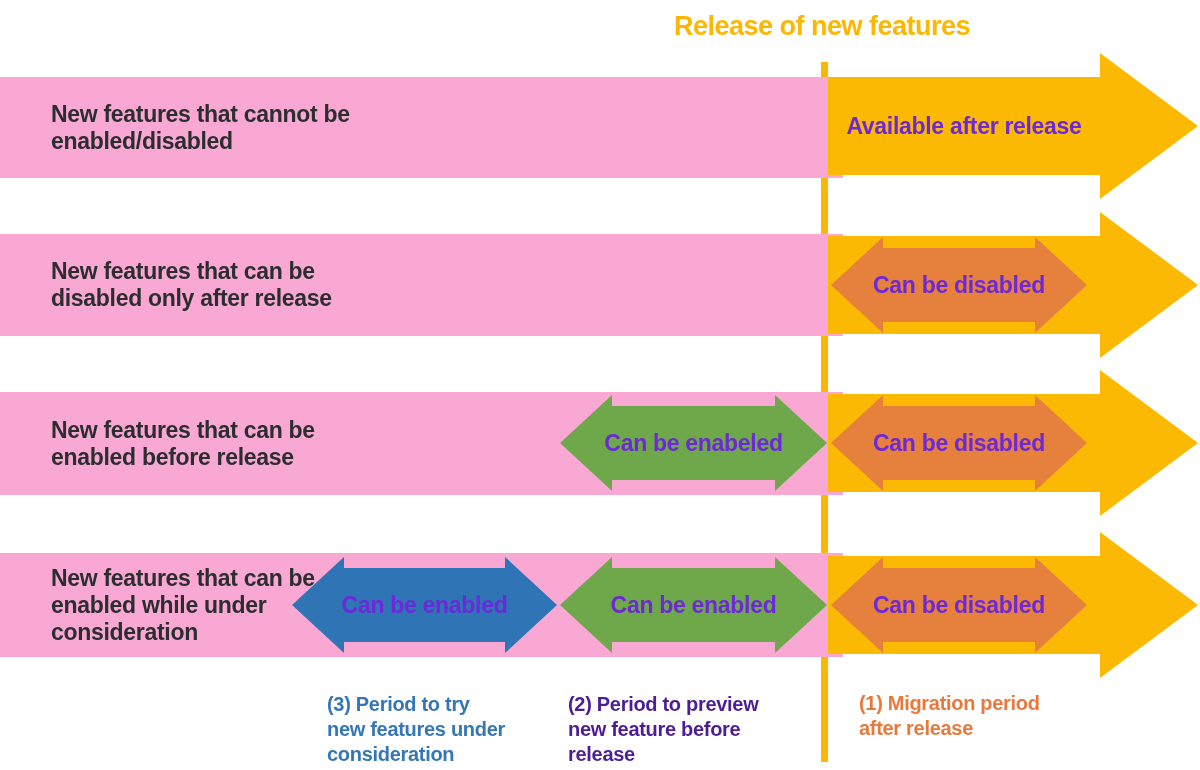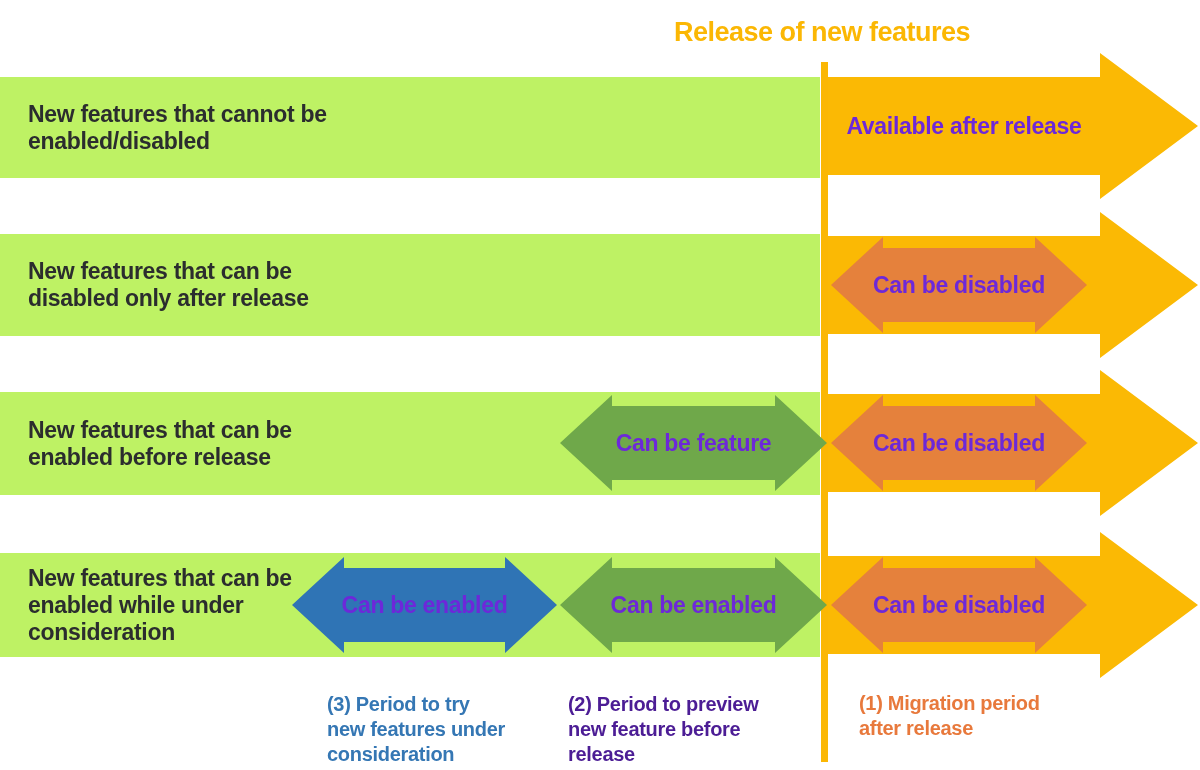--- a/index.html
+++ b/index.html
@@ -1,28 +1,28 @@
 <!DOCTYPE html>
 <html><head>
 <meta charset="utf-8">
 <style>
   html,body{margin:0;padding:0;background:#ffffff;}
   body{font-family:"Liberation Sans",sans-serif;}
   .canvas{position:relative;width:1200px;height:770px;background:#ffffff;overflow:hidden;}
 
   .title{
-    position:absolute;top:17px;left:822px;transform:translateX(-50%);
+    position:absolute;top:11px;left:822px;transform:translateX(-50%);
     font-size:27px;font-weight:700;color:#FBB704;white-space:nowrap;letter-spacing:-0.5px;
   }
 
   .vline{position:absolute;left:821px;top:62px;width:7px;height:700px;background:#FBB704;}
 
   .band{
-    position:absolute;left:0;width:820px;background:#bef264;
-    display:flex;align-items:center;
+    position:absolute;left:0;width:820px;background:#f9a8d4;
+    display:flex;align-items:center;padding-left:23px;
   }
   .band-label{
     padding-left:28px;font-size:23px;font-weight:700;color:#2B2D2E;
     line-height:27px;white-space:pre-line;letter-spacing:-0.3px;
   }
   .band-r1{top:77px;height:101px;}
   .band-r2{top:234px;height:102px;}
   .band-r3{top:392px;height:103px;}
   .band-r4{top:553px;height:104px;}
 
@@ -116,21 +116,21 @@
   <svg class="arrow-svg green-r4" width="267" height="96">
     <polygon points="0,48 52,0 52,11 215,11 215,0 267,48 215,96 215,85 52,85 52,96" fill="#6FA84A"></polygon>
   </svg>
 
   <svg class="arrow-svg blue-r4" width="265" height="96">
     <polygon points="0,48 52,0 52,11 213,11 213,0 265,48 213,96 213,85 52,85 52,96" fill="#2F74B5"></polygon>
   </svg>
 
   <div class="arrow-text at-yellow-r1">Available after release</div>
   <div class="arrow-text at-orange-r2">Can be disabled</div>
-  <div class="arrow-text at-green-r3">Can be feature</div>
+  <div class="arrow-text at-green-r3">Can be enabeled</div>
   <div class="arrow-text at-orange-r3">Can be disabled</div>
   <div class="arrow-text at-blue-r4">Can be enabled</div>
   <div class="arrow-text at-green-r4">Can be enabled</div>
   <div class="arrow-text at-orange-r4">Can be disabled</div>
 
   <div class="legend-label legend-try">(3) Period to try
  new features under
  consideration</div>
   <div class="legend-label legend-preview">(2) Period to preview
 new feature before

